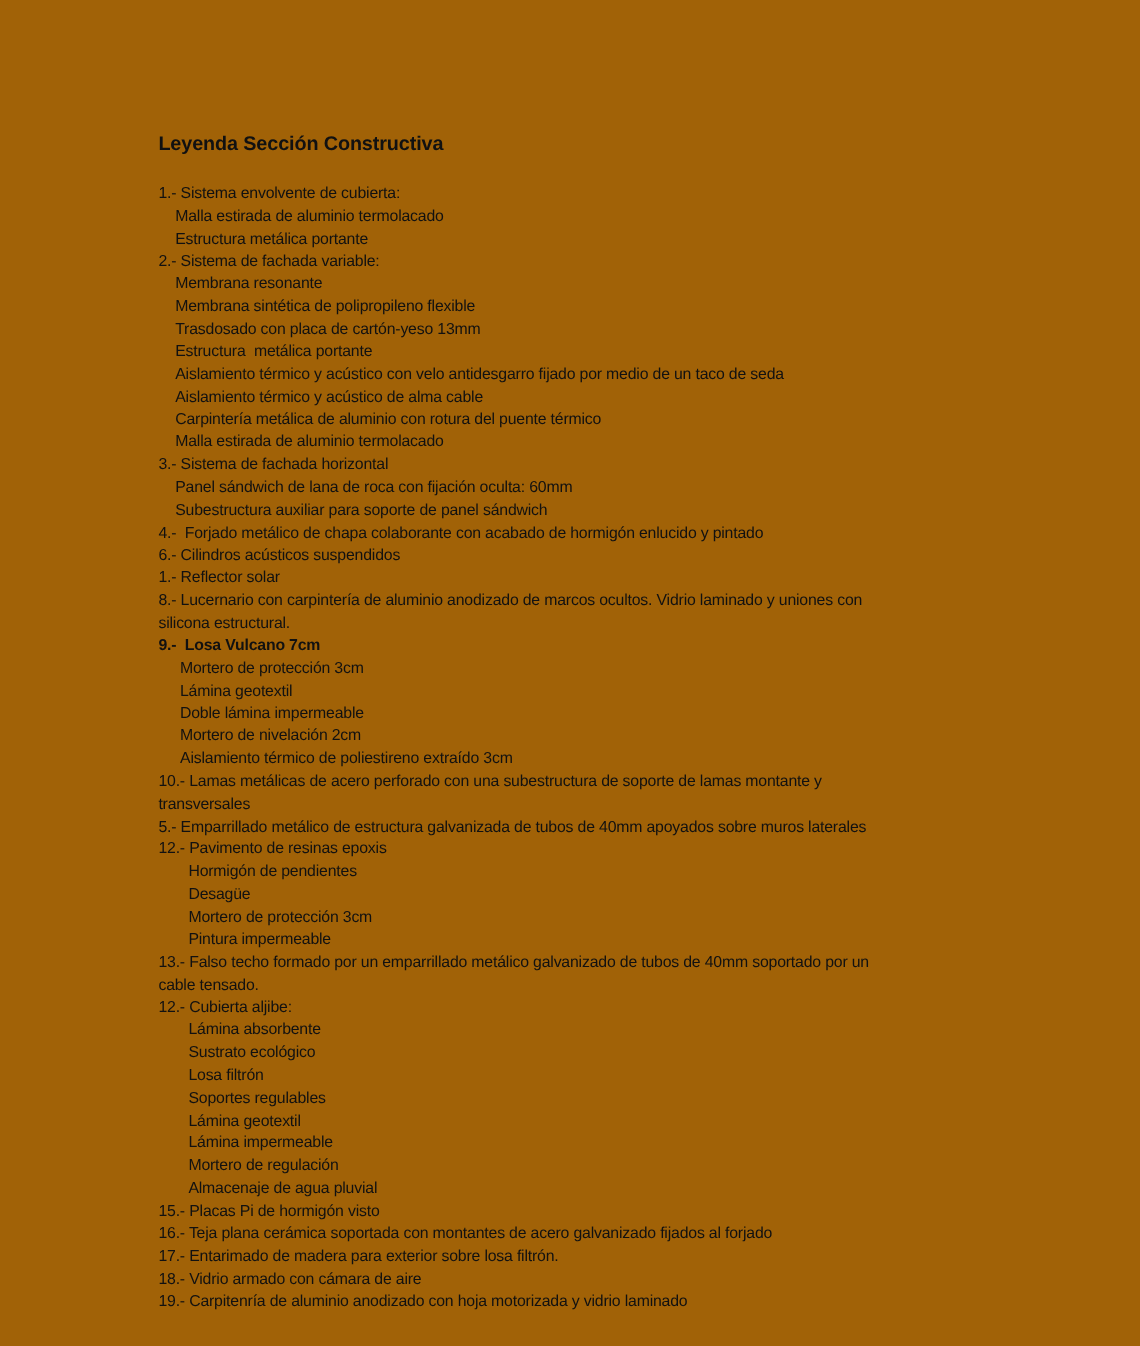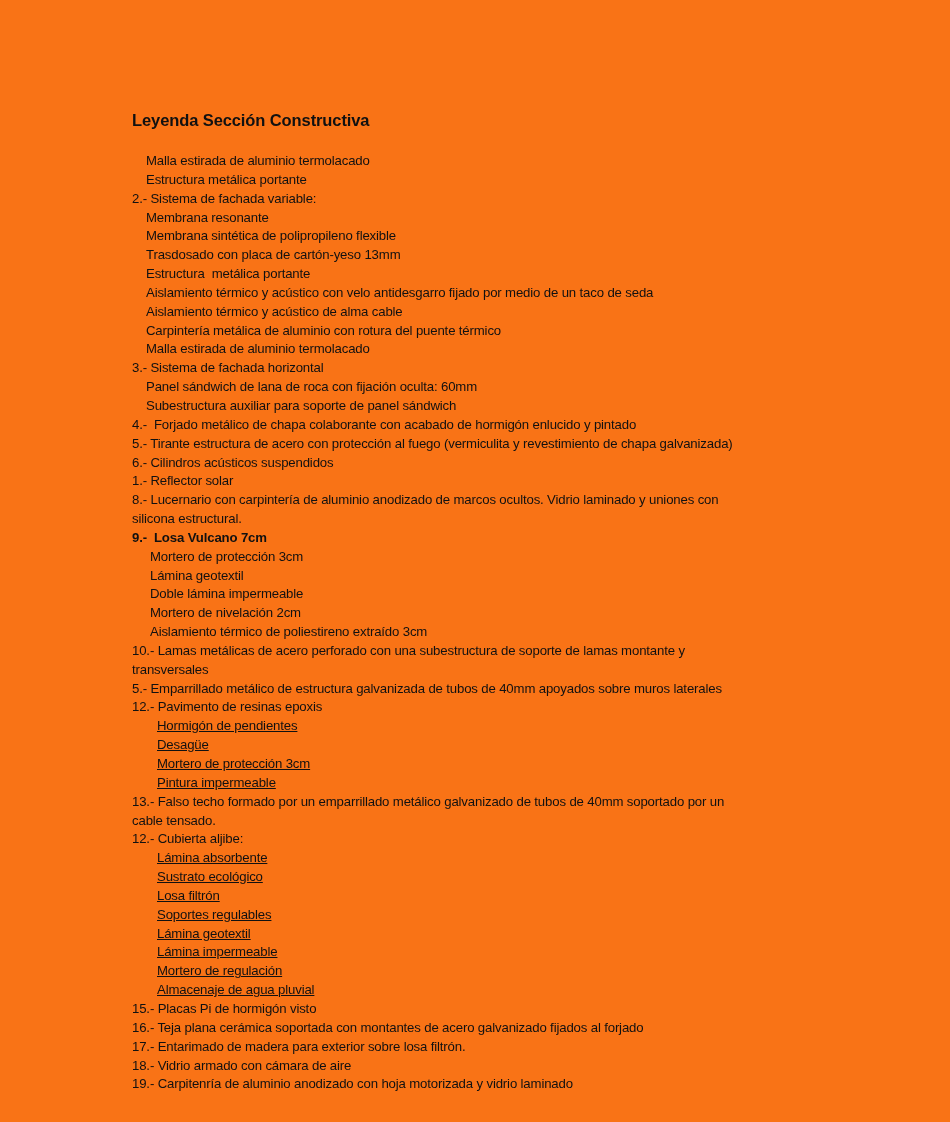--- a/index.html
+++ b/index.html
@@ -14,21 +14,21 @@
       overflow: hidden;
       font-family: "Liberation Sans", sans-serif;
       color: #111111;
     }
     .page {
       position: absolute;
       left: 0;
       top: 0;
       width: 950px;
       height: 1122px;
-      background: #f97316;
+      background: #a16207;
     }
     .title {
       position: absolute;
       left: 132px;
       top: 111px;
       font-size: 16.5px;
       font-weight: bold;
       letter-spacing: -0.1px;
       white-space: nowrap;
       margin: 0;
@@ -44,49 +44,49 @@
       font-size: 13.2px;
       line-height: 18.85px;
     }
     .line {
       display: block;
       white-space: nowrap;
       letter-spacing: -0.15px;
     }
     .sub-a { padding-left: 14px; }
     .sub-b { padding-left: 18px; }
-    .sub-c { padding-left: 25px; text-decoration: underline; }
+    .sub-c { padding-left: 25px; }
   </style>
 </head>
 <body>
 
 <div class="page">
   <h1 class="title">Leyenda Sección Constructiva</h1>
 
   <div class="legend">
 
+    <span class="line">1.- Sistema envolvente de cubierta:</span>
     <span class="line sub-a">Malla estirada de aluminio termolacado</span>
     <span class="line sub-a">Estructura metálica portante</span>
 
     <span class="line">2.- Sistema de fachada variable:</span>
     <span class="line sub-a">Membrana resonante</span>
     <span class="line sub-a">Membrana sintética de polipropileno flexible</span>
     <span class="line sub-a">Trasdosado con placa de cartón-yeso 13mm</span>
     <span class="line sub-a" style="white-space:pre;">Estructura  metálica portante</span>
     <span class="line sub-a">Aislamiento térmico y acústico con velo antidesgarro fijado por medio de un taco de seda</span>
     <span class="line sub-a">Aislamiento térmico y acústico de alma cable</span>
     <span class="line sub-a">Carpintería metálica de aluminio con rotura del puente térmico</span>
     <span class="line sub-a">Malla estirada de aluminio termolacado</span>
 
     <span class="line">3.- Sistema de fachada horizontal</span>
     <span class="line sub-a">Panel sándwich de lana de roca con fijación oculta: 60mm</span>
     <span class="line sub-a">Subestructura auxiliar para soporte de panel sándwich</span>
 
     <span class="line" style="white-space:pre;">4.-  Forjado metálico de chapa colaborante con acabado de hormigón enlucido y pintado</span>
-    <span class="line">5.- Tirante estructura de acero con protección al fuego (vermiculita y revestimiento de chapa galvanizada)</span>
     <span class="line">6.- Cilindros acústicos suspendidos</span>
     <span class="line">1.- Reflector solar</span>
 
     <span class="line">8.- Lucernario con carpintería de aluminio anodizado de marcos ocultos. Vidrio laminado y uniones con</span>
     <span class="line">silicona estructural.</span>
 
     <span class="line" style="white-space:pre;font-weight:bold;">9.-  Losa Vulcano 7cm</span>
     <span class="line sub-b">Mortero de protección 3cm</span>
     <span class="line sub-b">Lámina geotextil</span>
     <span class="line sub-b">Doble lámina impermeable</span>

